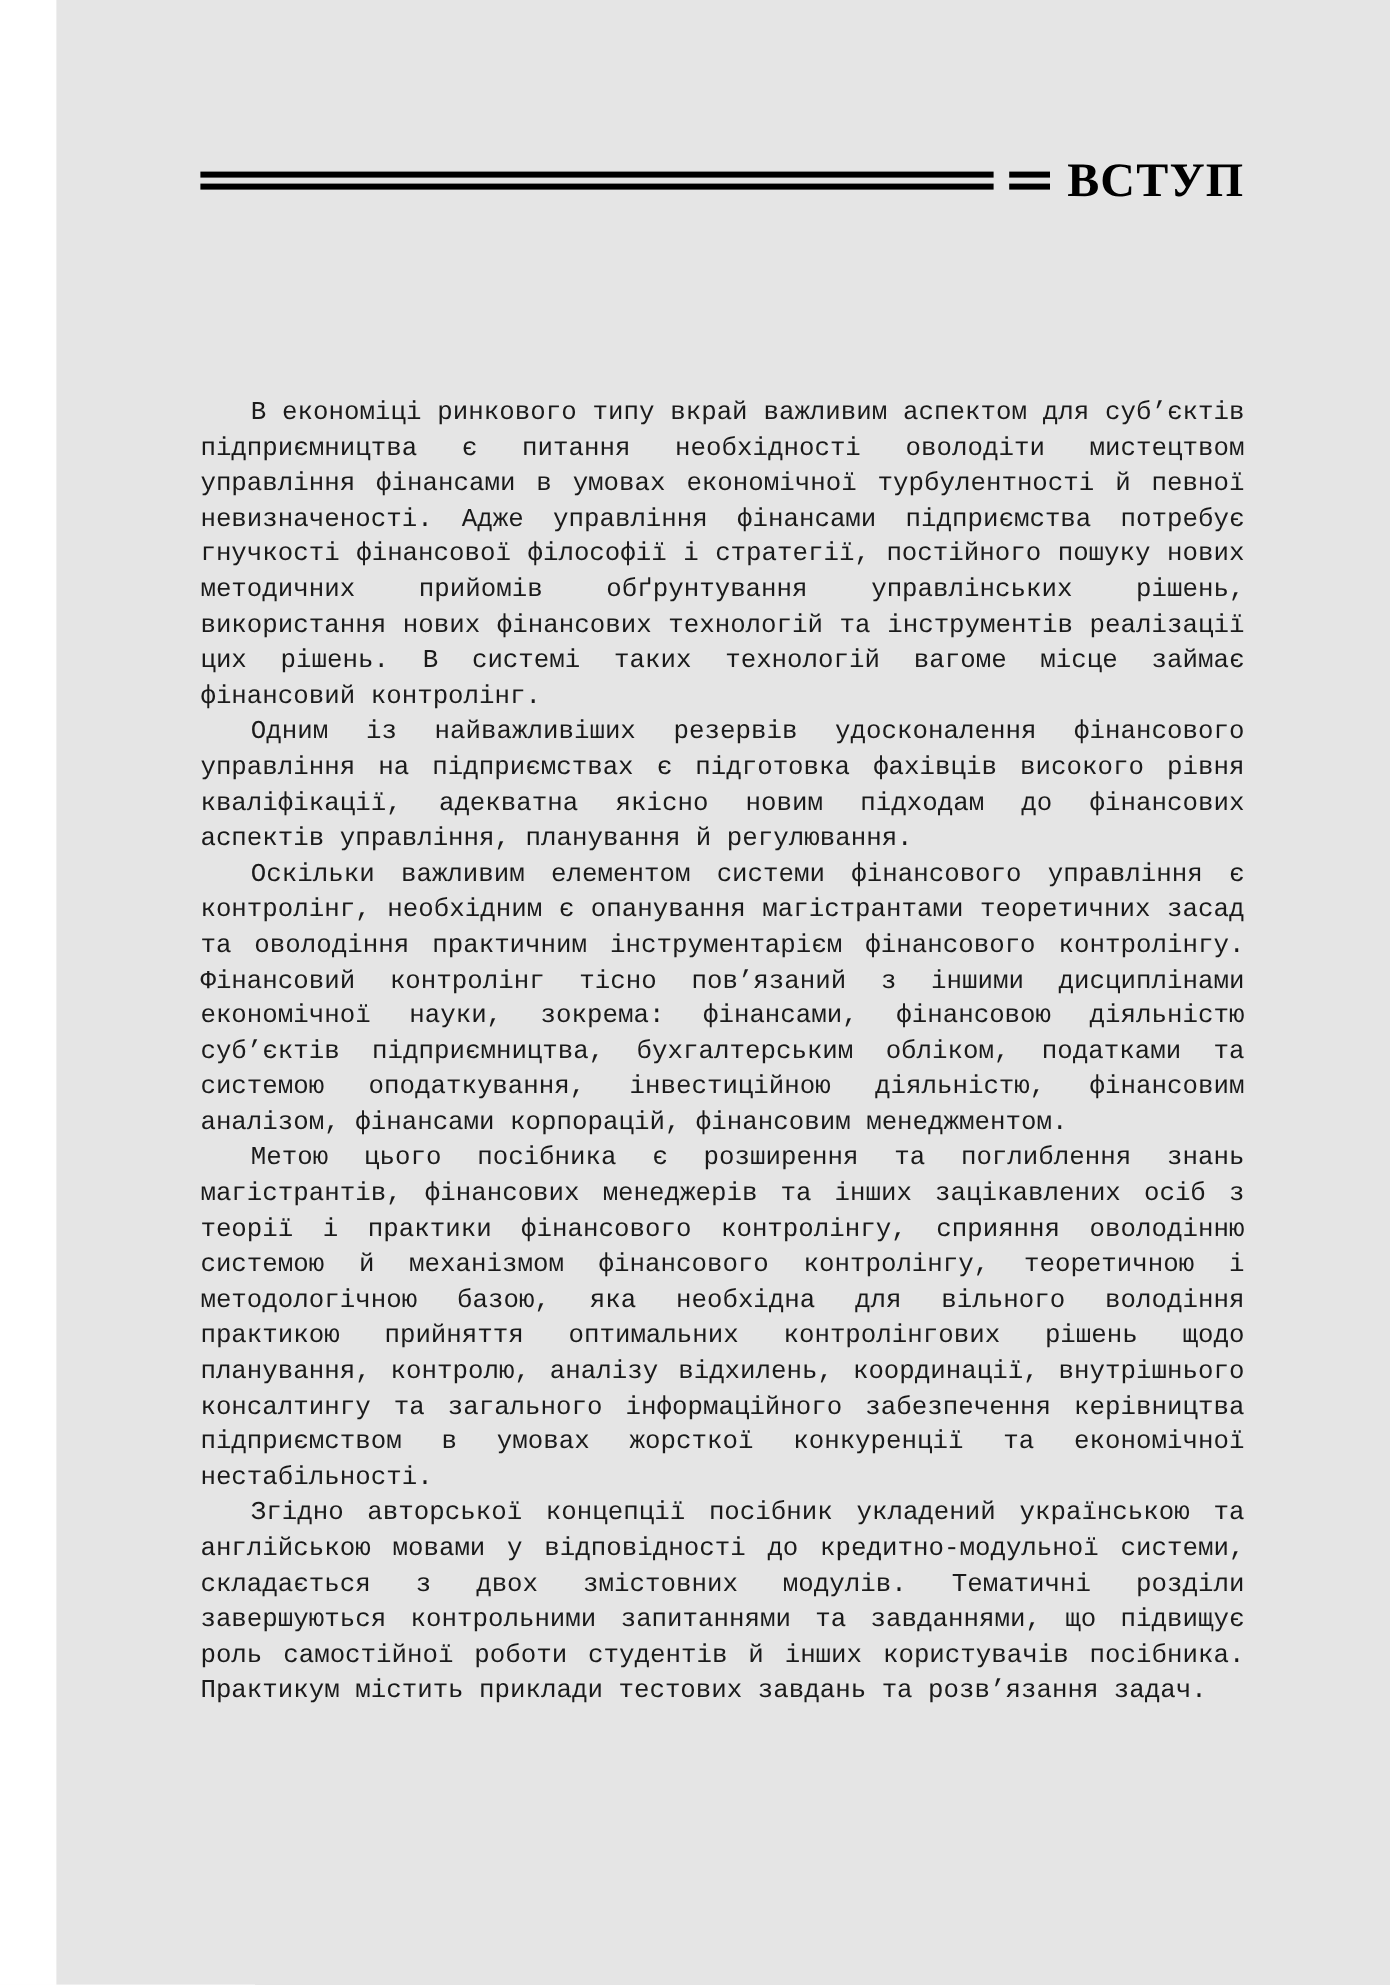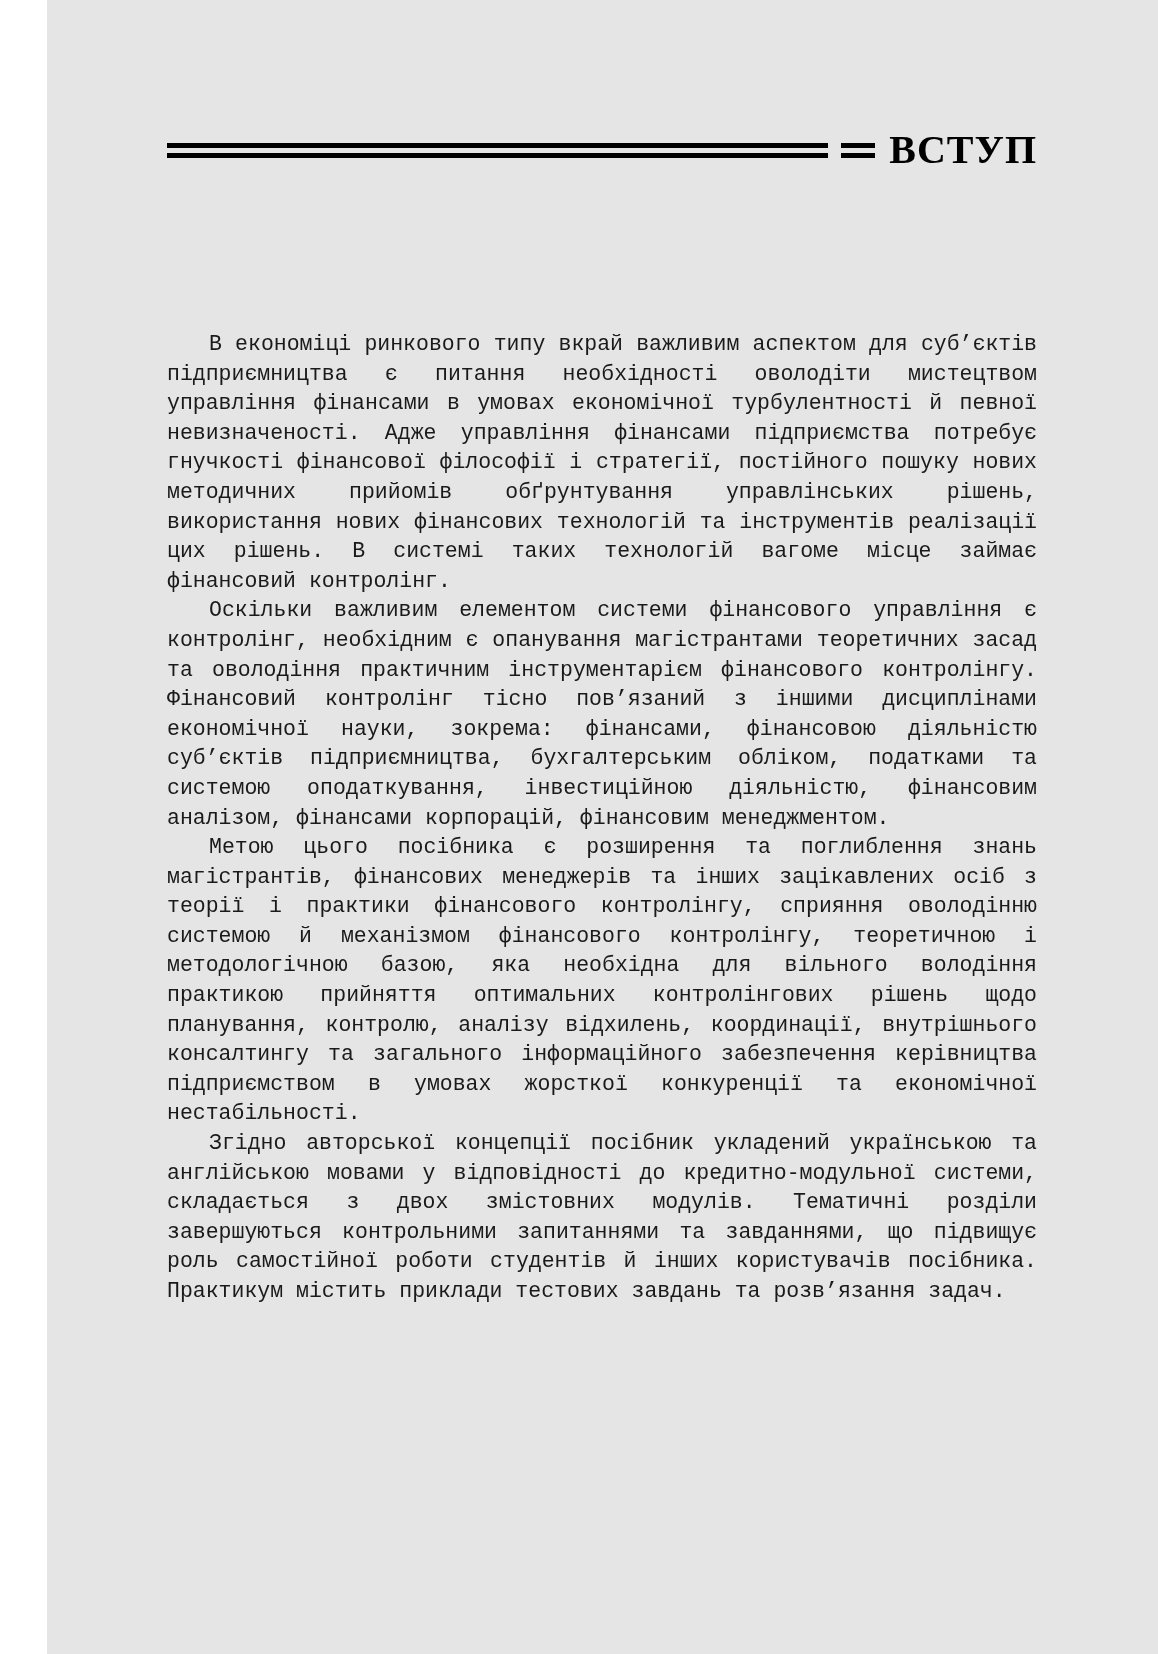--- a/index.html
+++ b/index.html
@@ -69,18 +69,19 @@
 <div class="page">
 
   <header class="chapter-header">
     <div class="rule rule-long"></div>
     <div class="rule rule-short"></div>
     <h1 class="chapter-title">ВСТУП</h1>
   </header>
 
   <main class="body-text">
     <p>В економіці ринкового типу вкрай важливим аспектом для суб’єктів підприємництва є питання необхідності оволодіти мистецтвом управління фінансами в умовах економічної турбулентності й певної невизначеності. Адже управління фінансами підприємства потребує гнучкості фінансової філософії і стратегії, постійного пошуку нових методичних прийомів обґрунтування управлінських рішень, використання нових фінансових технологій та інструментів реалізації цих рішень. В системі таких технологій вагоме місце займає фінансовий контролінг.</p>
+    <p>Одним із найважливіших резервів удосконалення фінансового управління на підприємствах є підготовка фахівців високого рівня кваліфікації, адекватна якісно новим підходам до фінансових аспектів управління, планування й регулювання.</p>
     <p>Оскільки важливим елементом системи фінансового управління є контролінг, необхідним є опанування магістрантами теоретичних засад та оволодіння практичним інструментарієм фінансового контролінгу. Фінансовий контролінг тісно пов’язаний з іншими дисциплінами економічної науки, зокрема: фінансами, фінансовою діяльністю суб’єктів підприємництва, бухгалтерським обліком, податками та системою оподаткування, інвестиційною діяльністю, фінансовим аналізом, фінансами корпорацій, фінансовим менеджментом.</p>
     <p>Метою цього посібника є розширення та поглиблення знань магістрантів, фінансових менеджерів та інших зацікавлених осіб з теорії і практики фінансового контролінгу, сприяння оволодінню системою й механізмом фінансового контролінгу, теоретичною і методологічною базою, яка необхідна для вільного володіння практикою прийняття оптимальних контролінгових рішень щодо планування, контролю, аналізу відхилень, координації, внутрішнього консалтингу та загального інформаційного забезпечення керівництва підприємством в умовах жорсткої конкуренції та економічної нестабільності.</p>
     <p>Згідно авторської концепції посібник укладений українською та англійською мовами у відповідності до кредитно-модульної системи, складається з двох змістовних модулів. Тематичні розділи завершуються контрольними запитаннями та завданнями, що підвищує роль самостійної роботи студентів й інших користувачів посібника. Практикум містить приклади тестових завдань та розв’язання задач.</p>
   </main>
 
 </div>
 
 </body></html>

